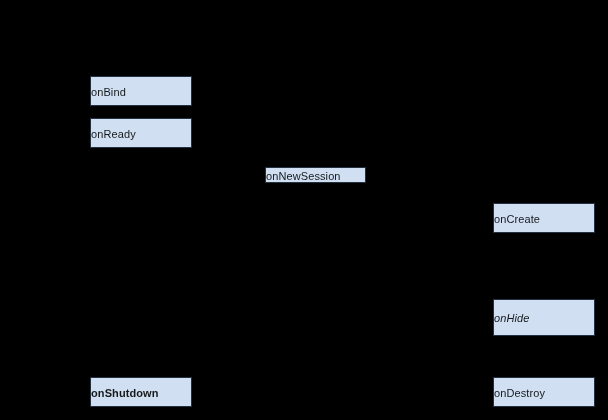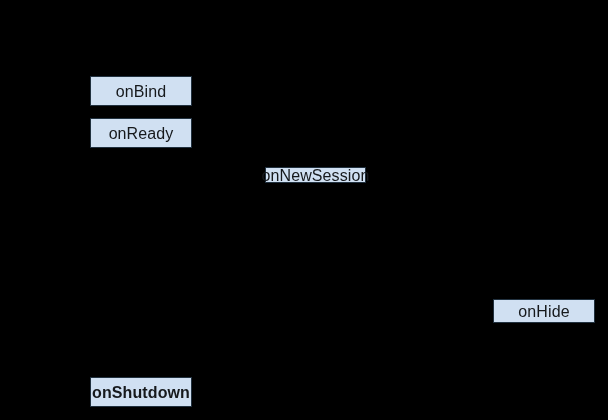--- a/index.html
+++ b/index.html
@@ -18,24 +18,24 @@
     background: #000000;
     overflow: hidden;
   }
   .node {
     position: absolute;
     box-sizing: border-box;
     background: #d0e0f2;
     border: 1px solid #21313f;
     display: flex;
     align-items: center;
-    justify-content: center;
+    justify-content: flex-start;
     color: #16191c;
     font-family: "Liberation Sans", sans-serif;
-    font-size: 16px;
+    font-size: 11px;
     line-height: 1;
     letter-spacing: 0.1px;
     white-space: nowrap;
     user-select: none;
   }
   .node-label {
     display: block;
     transform: translateY(0.5px);
   }
 </style>
@@ -49,24 +49,30 @@
   </div>
 
   <div class="node" style="left:90px; top:118px; width:102px; height:30px;">
     <span class="node-label">onReady</span>
   </div>
 
   <div class="node" style="left:265px; top:167px; width:101px; height:16px;">
     <span class="node-label">onNewSession</span>
   </div>
 
+  <div class="node" style="left:493px; top:203px; width:102px; height:30px;">
+    <span class="node-label">onCreate</span>
+  </div>
 
 
-  <div class="node" style="left:493px; top:299px; width:102px; height:24px;">
+  <div class="node" style="left:493px; top:299px; width:102px; height:37px;font-style:italic;">
     <span class="node-label">onHide</span>
   </div>
 
   <div class="node" style="left:90px; top:377px; width:102px; height:30px;font-weight:bold;">
     <span class="node-label">onShutdown</span>
   </div>
 
+  <div class="node" style="left:493px; top:377px; width:102px; height:30px;">
+    <span class="node-label">onDestroy</span>
+  </div>
 
 </div>
 
 </body></html>

